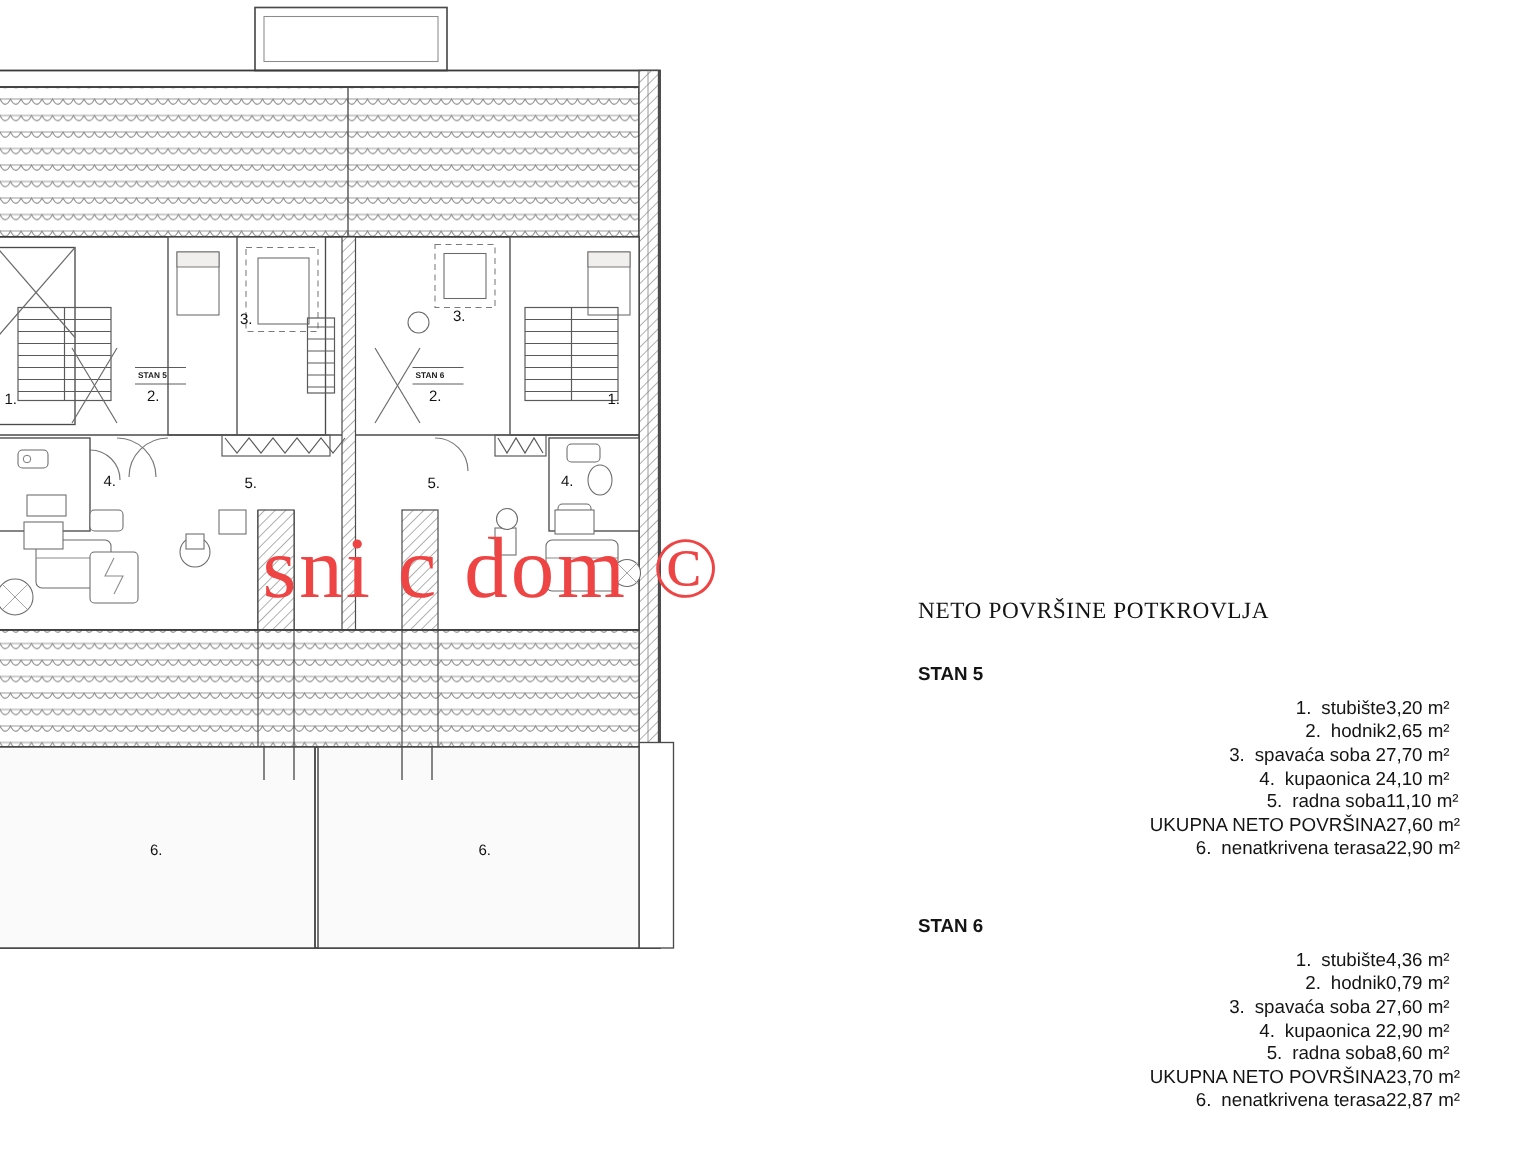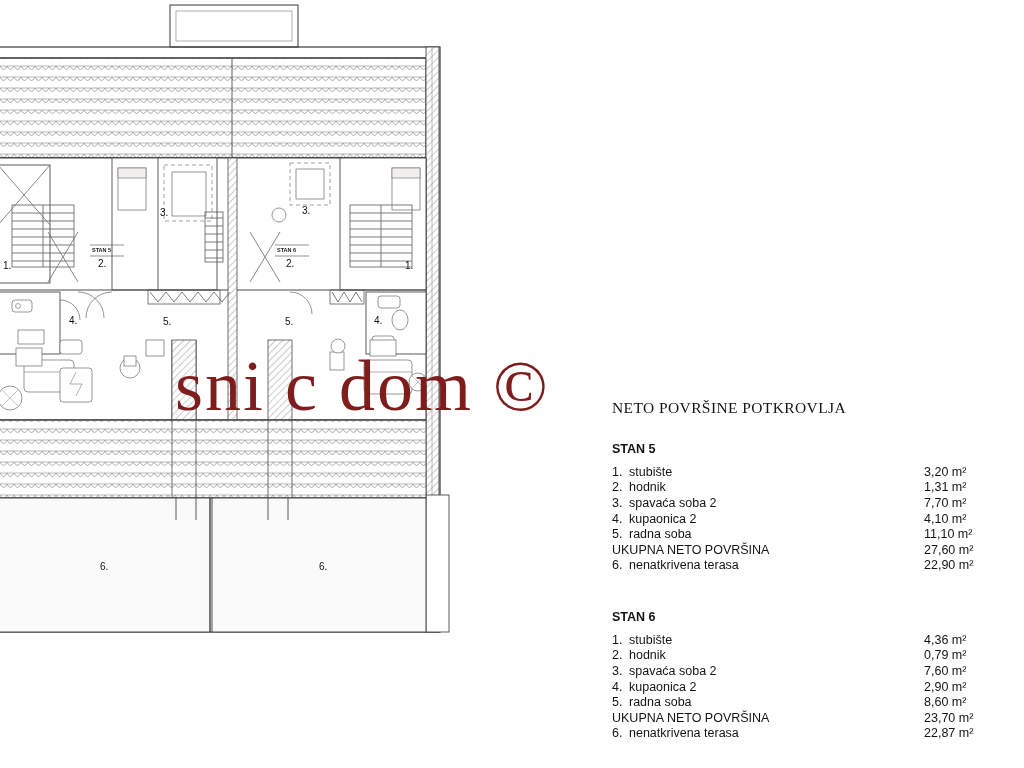--- a/index.html
+++ b/index.html
@@ -24,23 +24,23 @@
     width: 460px;
     height: 680px;
   }
 
   
   #watermark {
     position: absolute;
     left: 175px;
     top: 345px;
     font-family: "Liberation Serif", serif;
-    font-size: 72px;
+    font-size: 58px;
     letter-spacing: 2px;
-    color: #7f1d1d;
+    color: #ef4444;
     white-space: nowrap;
     user-select: none;
     pointer-events: none;
   }
 
   
   #legend {
     position: absolute;
     left: 612px;
     top: 398px;
@@ -57,21 +57,21 @@
     white-space: nowrap;
   }
   .unit-block { margin-bottom: 8px; }
   .unit-name {
     font-weight: bold;
     font-size: 12.5px;
     margin-bottom: 6px;
   }
   .row {
     display: flex;
-    justify-content: space-between;
+    justify-content: flex-end;
     align-items: baseline;
     height: 15.6px;
   }
   .row .label { white-space: nowrap; }
   .row .label .num { display: inline-block; width: 17px; }
   .row .value {
     white-space: nowrap;
     text-align: left;
     width: 62px;
     overflow: hidden;
@@ -295,21 +295,21 @@
 
   <div class="unit-block">
     <div class="unit-name">STAN 5</div>
 
     <div class="row">
       <span class="label"><span class="num">1.</span><span>stubište</span></span>
       <span class="value">3,20 m²</span>
     </div>
     <div class="row">
       <span class="label"><span class="num">2.</span><span>hodnik</span></span>
-      <span class="value">1,31 m²</span>
+      <span class="value">2,65 m²</span>
     </div>
     <div class="row">
       <span class="label"><span class="num">3.</span><span>spavaća soba 2</span></span>
       <span class="value">7,70 m²</span>
     </div>
     <div class="row">
       <span class="label"><span class="num">4.</span><span>kupaonica 2</span></span>
       <span class="value">4,10 m²</span>
     </div>
     <div class="row">

